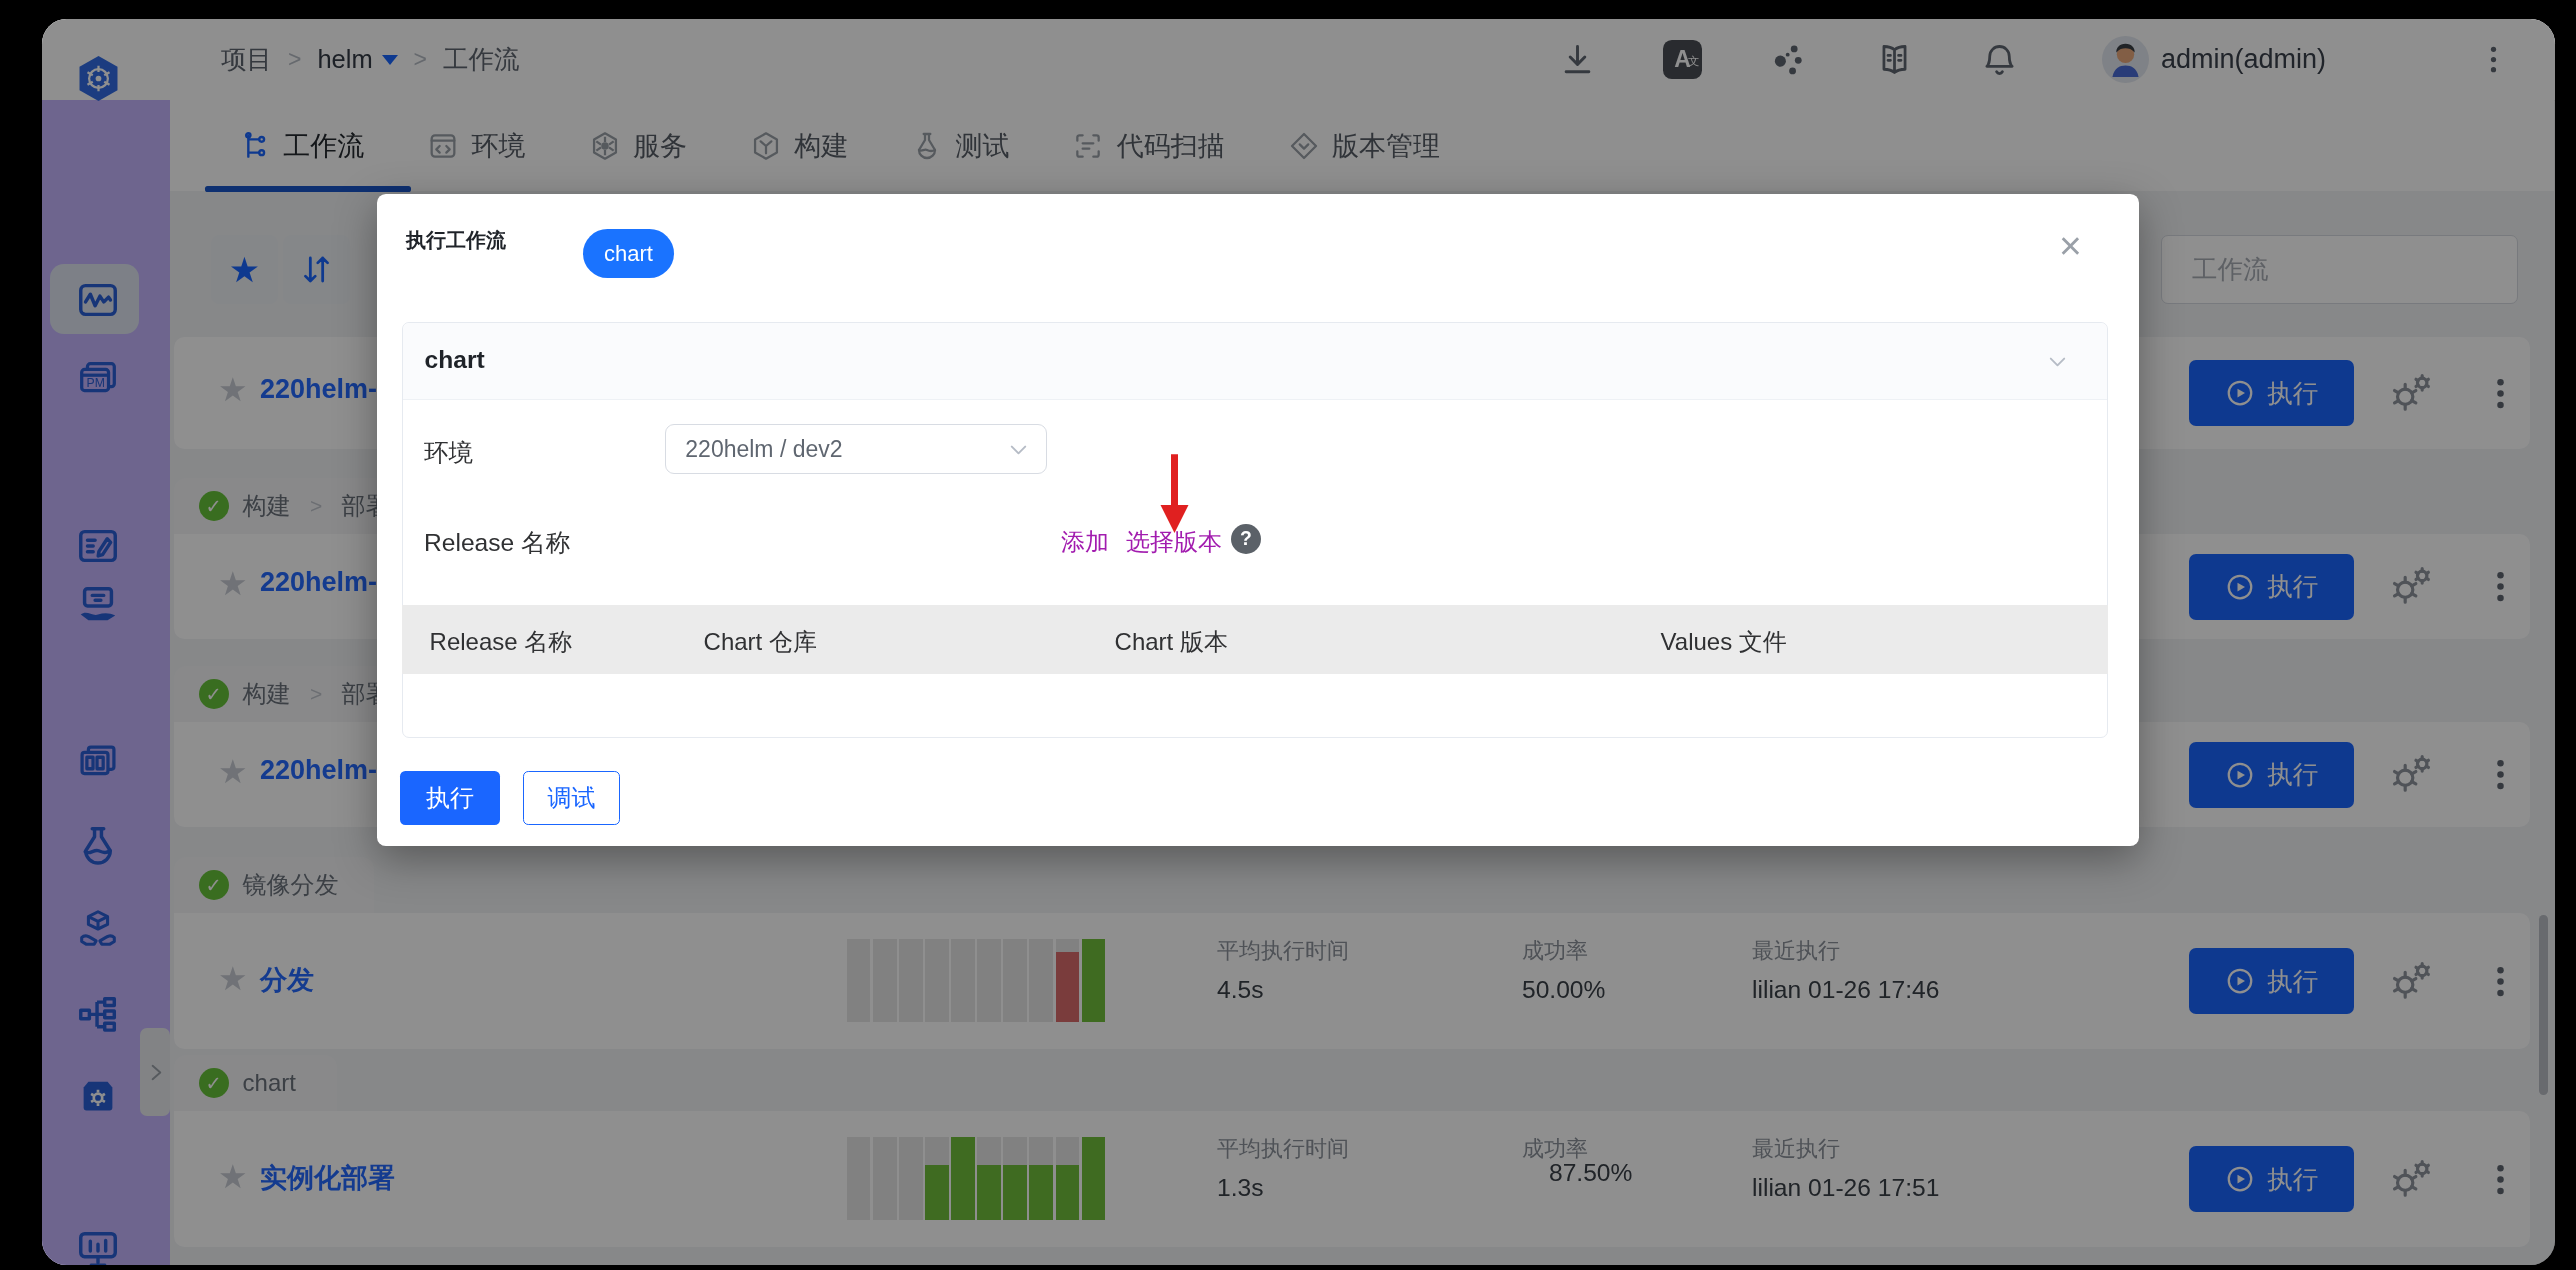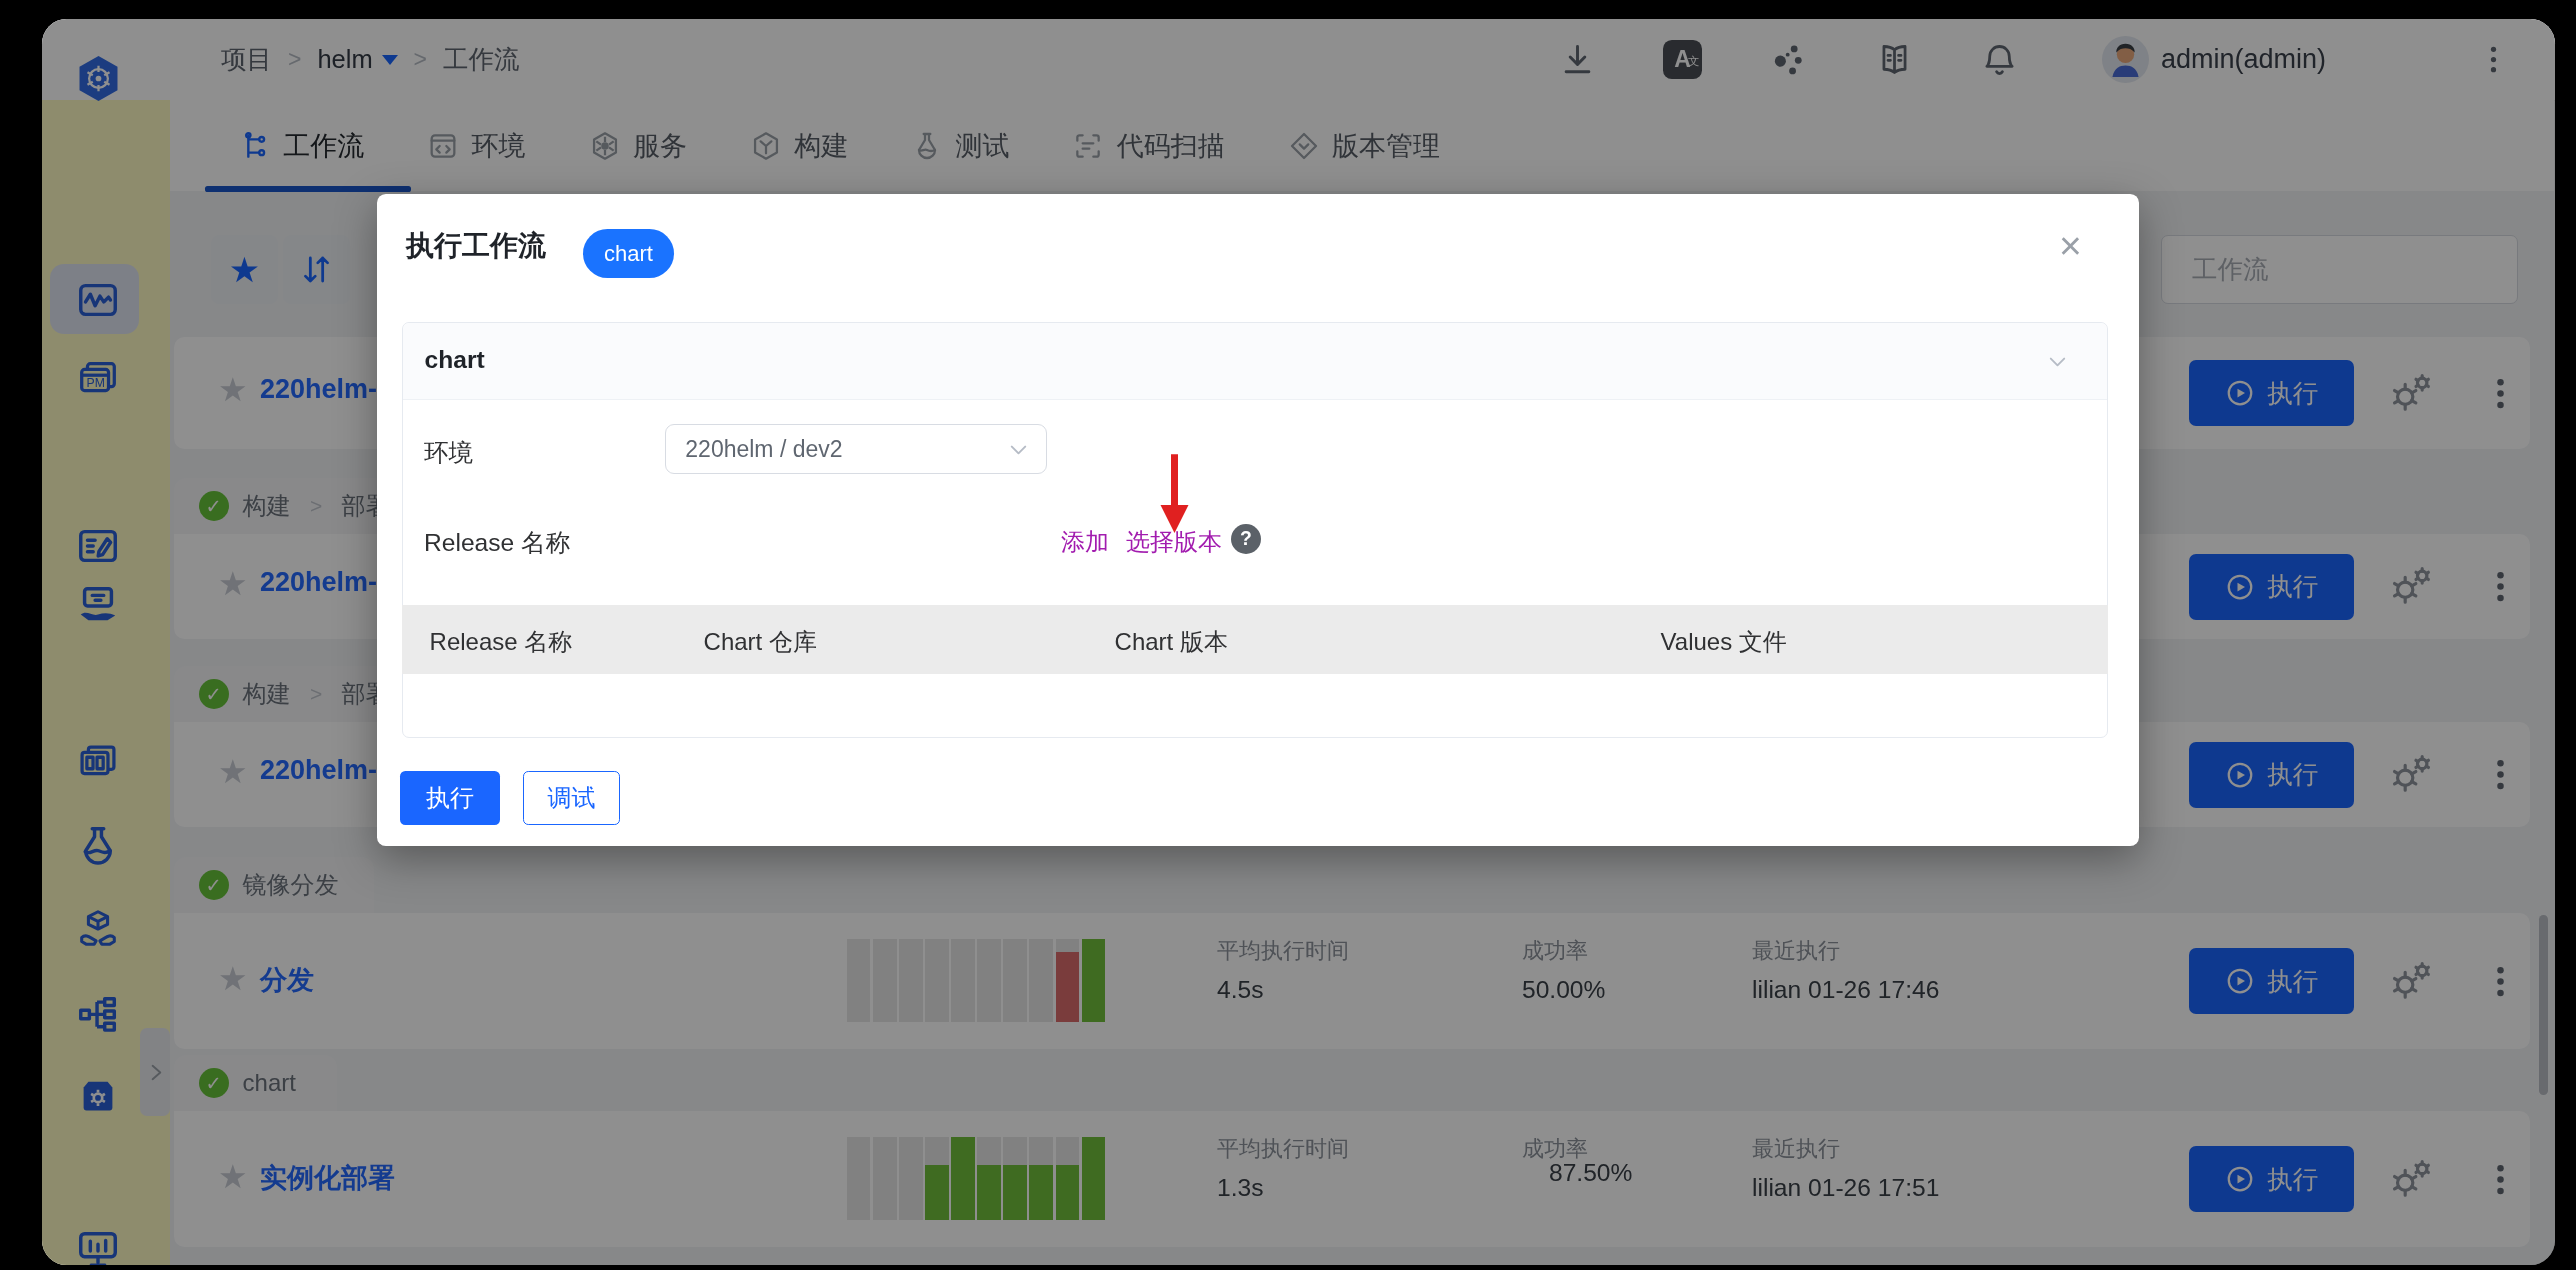--- a/index.html
+++ b/index.html
@@ -13,21 +13,21 @@
   .crumb-sep{color:#b6bcc4;font-size:23px;padding:0 16px;}
   .crumb-proj{color:#343b46;}
   .caret-down{display:inline-block;width:0;height:0;border-left:8px solid transparent;
     border-right:8px solid transparent;border-top:10.5px solid #1a66ff;margin-left:8.8px;}
   .tb-ico{width:39px;height:39px;color:#5f6670;}
   .chip-translate{width:39px;height:39px;background:#4a4e55;border-radius:8.8px;color:#fff;
     text-align:center;line-height:39px;font-size:23px;font-weight:bold;position:relative;}
   .chip-translate .zh{position:absolute;right:2.6px;top:1.8px;font-size:11.4px;font-weight:normal;}
   .username{font-size:27px;color:#3a414c;}
   
-  #sidebar{left:0;top:81px;width:128px;height:1165px;background:#fef9c3;}
+  #sidebar{left:0;top:81px;width:128px;height:1165px;background:#c4b5fd;}
   .side-ico{left:33px;width:46px;height:46px;color:#2a5fd6;}
   .side-active{left:8px;width:89px;height:70px;background:#dfe5f1;border-radius:14px;}
   .collapse-handle{left:98px;top:928px;width:30px;height:88px;background:#e8eaee;
     border-radius:7px;color:#9aa0a8;font-size:26px;display:flex;align-items:center;justify-content:center;}
   
   #tabbar{left:128px;top:81px;width:2384px;height:91px;background:#fff;}
   .tab{display:flex;align-items:center;gap:12.3px;font-size:27px;color:#575d66;}
   .tab .t-ico{width:32px;height:32px;color:#9aa0a8;}
   .tab.active{color:#24292f;}
   .tab.active .t-ico{color:#1a66ff;}
@@ -60,21 +60,21 @@
   .stat-value{font-size:24.6px;color:#3a4048;}
   .run-btn{left:2015px;width:165px;height:66px;background:#1a66ff;border-radius:7px;color:#fff;
     display:flex;align-items:center;justify-content:center;gap:12.3px;font-size:25.5px;}
   .gear-ico{left:2211px;width:51px;height:51px;color:#8f959e;}
   .kebab-ico{left:2307px;width:39px;height:51px;color:#5f6670;}
   #v-scrollbar{left:2497px;top:896px;width:8.8px;height:180px;background:#b9bdc4;border-radius:4.4px;}
   
   #overlay{left:0;top:0;width:100%;height:100%;background:rgba(0,0,0,0.44);z-index:40;}
   #modal{left:335px;top:175px;width:1762px;height:652px;background:#fff;border-radius:8.8px;z-index:60;
     box-shadow:0 12.3px 42px rgba(0,0,0,0.35);}
-  #modal-title{left:29px;top:33px;font-size:28px;font-weight:bold;color:#1f2329;}
+  #modal-title{left:29px;top:33px;font-size:20px;font-weight:bold;color:#1f2329;}
   #modal-badge{left:206px;top:35px;height:49px;padding:0 21px;border-radius:24.6px;background:#1a73ff;
     color:#fff;font-size:22px;display:flex;align-items:center;}
   #modal-close{left:1682px;top:32px;font-size:39px;color:#9aa0a8;line-height:39px;}
   .section{left:24.6px;top:128px;width:1706px;height:416px;border:1.8px solid #e6eaf0;border-radius:7px;
     box-sizing:border-box;background:#fff;}
   .section-head{left:0;top:0;width:100%;height:77px;background:#fafbfd;border-bottom:1.8px solid #eef1f5;
     border-radius:7px 7px 0 0;box-sizing:border-box;}
   .section-title{left:22px;top:23px;font-size:24.6px;font-weight:bold;color:#1f2329;}
   .form-label{font-size:24.6px;color:#303133;}
   .sel{border:1.8px solid #d8dce3;border-radius:9px;background:#fff;box-sizing:border-box;

